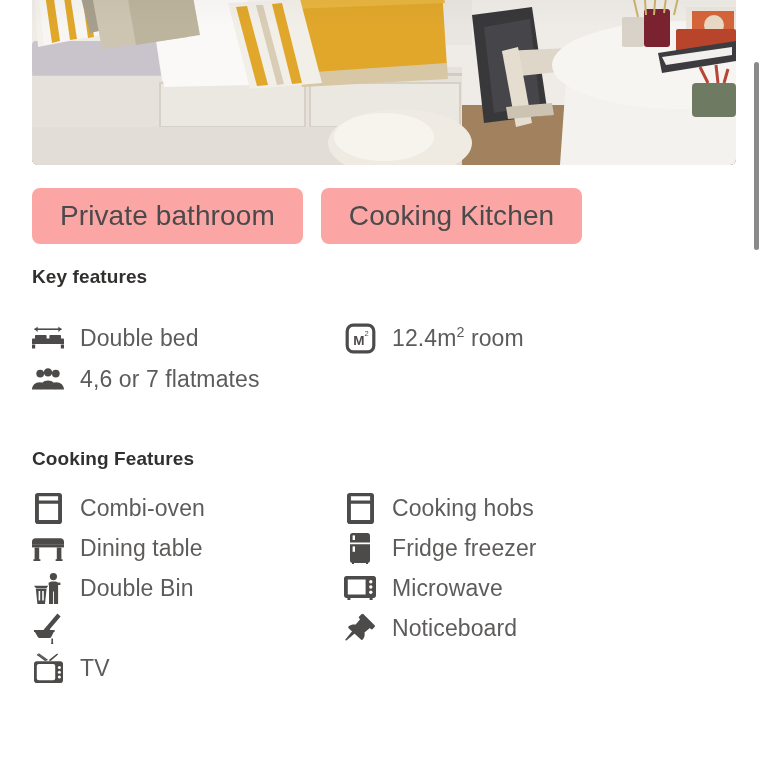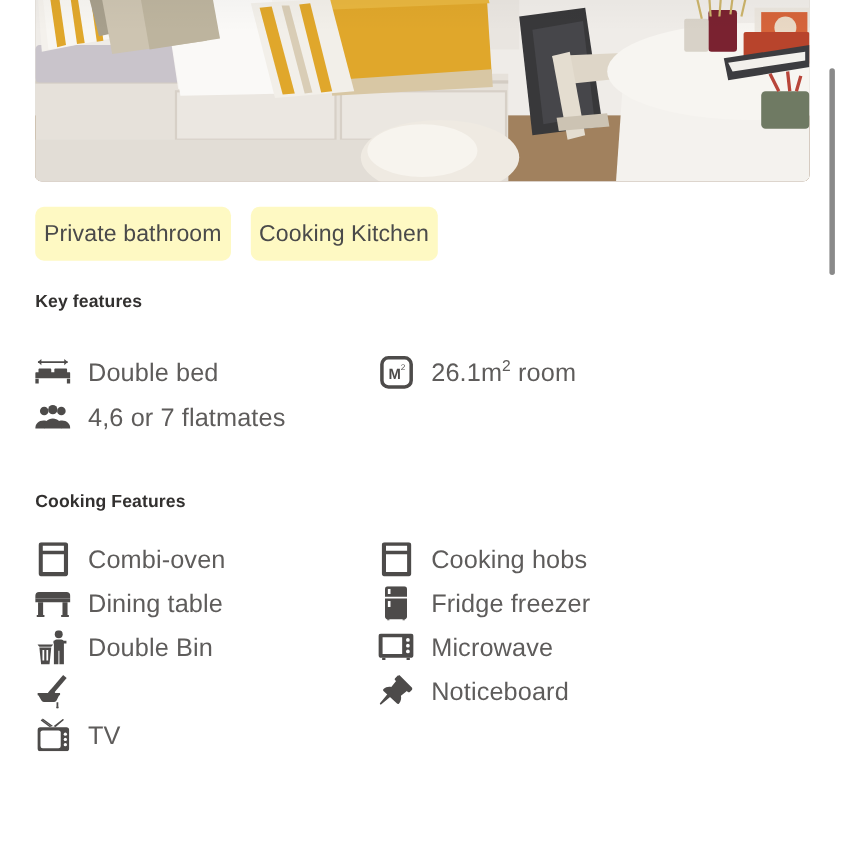--- a/index.html
+++ b/index.html
@@ -43,35 +43,35 @@
   }
 
   
   .tags {
     position: absolute;
     left: 32px; top: 188px;
     display: flex;
     gap: 18px;
   }
   .tag {
-    background: #fef9c3;
+    background: #fca5a5;
     color: #4a4a4a;
-    font-size: 21px;
+    font-size: 28px;
     line-height: 1;
-    padding: 14px 8px;
+    padding: 14px 28px;
     border-radius: 8px;
     white-space: nowrap;
     letter-spacing: .1px;
   }
 
   
   .heading {
     position: absolute;
     left: 32px;
-    font-size: 16px;
+    font-size: 19px;
     font-weight: bold;
     color: #32302f;
     letter-spacing: .1px;
   }
   #key-features-heading { top: 266px; }
   #kitchen-features-heading { top: 448px; }
 
   
   .grid {
     position: absolute;
@@ -247,21 +247,21 @@
     </div>
 
     <div class="feature">
       <span class="ico">
         <svg width="31" height="31" viewBox="0 0 31 31" fill="none">
           <rect x="2.2" y="2.2" width="26.6" height="26.6" rx="6" stroke="currentColor" stroke-width="3.2"></rect>
           <text x="8.2" y="21.6" font-family="Liberation Sans, sans-serif" font-size="13.5" font-weight="bold" fill="currentColor">M</text>
           <text x="19.4" y="13.4" font-family="Liberation Sans, sans-serif" font-size="7.5" fill="currentColor">2</text>
         </svg>
       </span>
-      <span class="lbl"><span>26.1m</span><sup>2</sup><span> room</span></span>
+      <span class="lbl"><span>12.4m</span><sup>2</sup><span> room</span></span>
     </div>
 
     <div class="feature">
       <span class="ico">
         <svg width="32" height="23" viewBox="0 0 32 23" fill="currentColor">
           <circle cx="8.2" cy="5.6" r="3.9"></circle>
           <circle cx="16" cy="4.4" r="4.2"></circle>
           <circle cx="23.8" cy="5.6" r="3.9"></circle>
           <path d="M0 21.6c0-4.3 3.3-7.4 7.6-7.4 1.5 0 2.9.4 4 1.1-1.9 1.5-3.1 3.8-3.3 6.3H0z"></path>
           <path d="M32 21.6c0-4.3-3.3-7.4-7.6-7.4-1.5 0-2.9.4-4 1.1 1.9 1.5 3.1 3.8 3.3 6.3H32z"></path>

